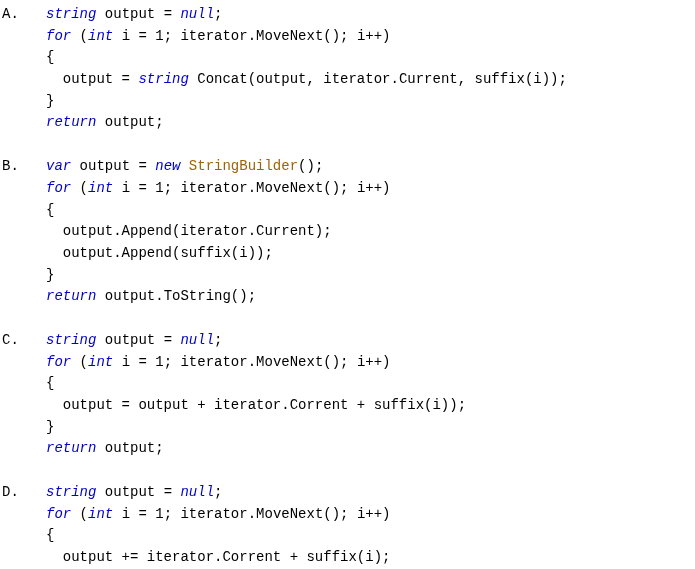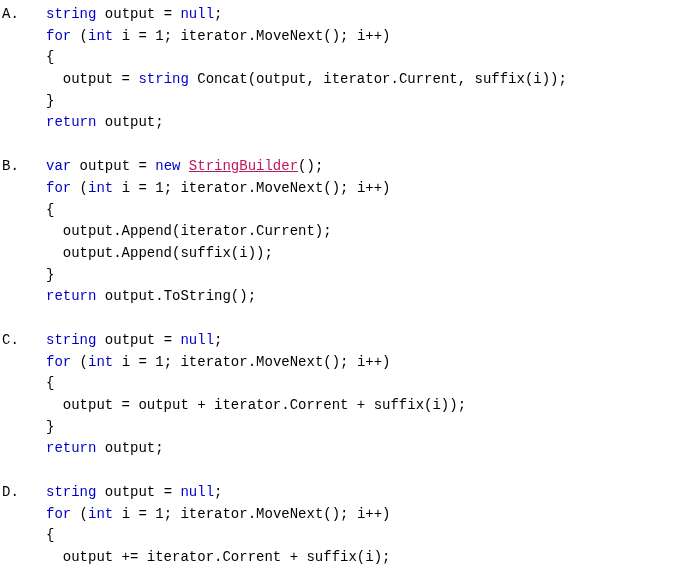--- a/index.html
+++ b/index.html
@@ -22,22 +22,22 @@
     }
     .label {
       width: 44px;
       flex: none;
       padding-left: 2px;
     }
     .code {
       flex: 1;
       white-space: pre;
     }
-    .kw   { color: #0000cc; }
-    .type { color: #be185d; text-decoration: underline; }
+    .kw   { color: #0000cc; font-style: italic; }
+    .type { color: #a16207; }
   </style>
 </head>
 <body>
 
 <div class="block">
   <div class="label">A.</div>
   <div class="code"><span class="kw">string</span> output = <span class="kw">null</span>;
 <span class="kw">for</span> (<span class="kw">int</span> i = 1; iterator.MoveNext(); i++)
 {
   output = <span class="kw">string</span> Concat(output, iterator.Current, suffix(i));

